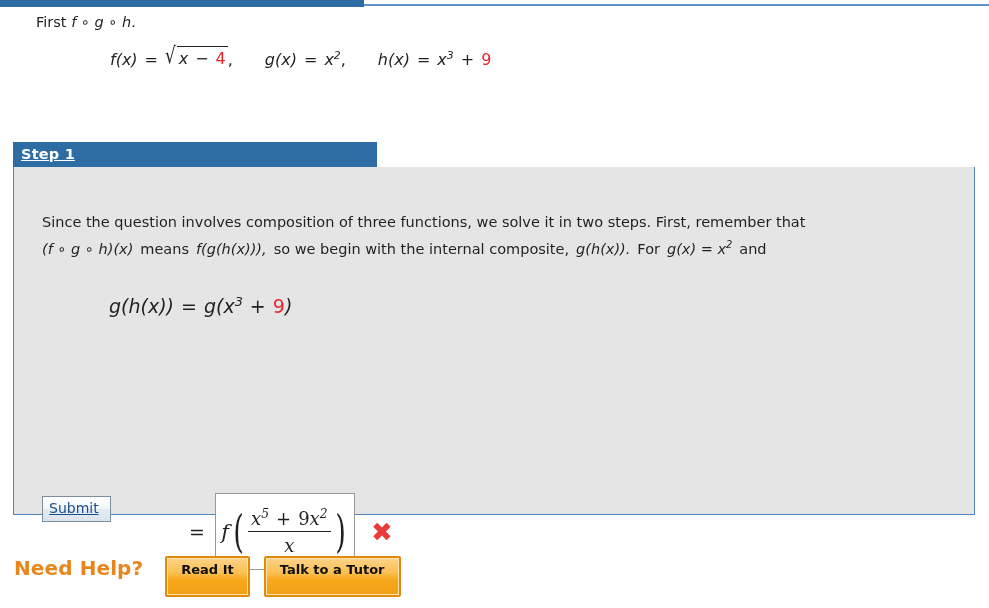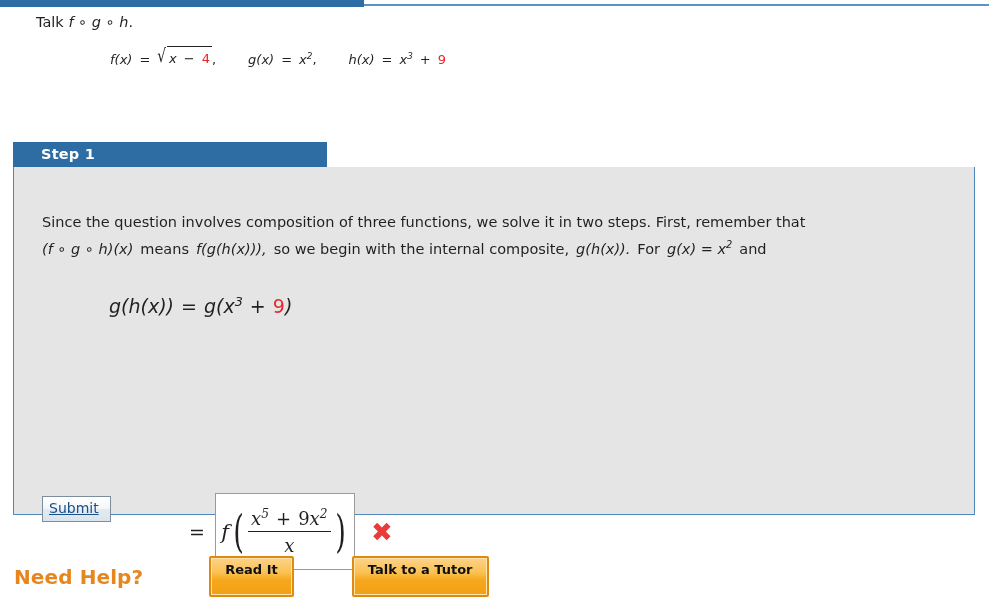--- a/index.html
+++ b/index.html
@@ -36,44 +36,45 @@
     left: 0; top: 12px;
     width: 989px;
   }
   #question-prompt {
     font-size: 14.5px;
     color: #231f20;
     padding-left: 36px;
     line-height: 20px;
   }
   #given-functions {
-    font-size: 13px;
+    font-size: 16px;
     padding-left: 110px;
     margin-top: 15px;
     line-height: 22px;
     white-space: nowrap;
   }
 
   
   #step-panel {
     position: absolute;
     left: 13px; top: 142px;
     width: 962px;
   }
   #step-header {
-    width: 314px;
+    width: 364px;
     height: 25px;
     background: #2e6ca4;
     color: #ffffff;
     font-size: 14.5px;
     font-weight: bold;
     line-height: 25px;
-    padding-left: 28px;
+    padding-left: 8px;
     box-sizing: border-box;
     letter-spacing: .2px;
+    text-decoration: underline;
   }
   #step-body {
     border: 1px solid #4f87bd;
     border-top: none;
     background: #e5e5e5;
     height: 348px;
     box-sizing: border-box;
     position: relative;
   }
 
@@ -185,22 +186,21 @@
     line-height: 17px;
     white-space: nowrap;
     cursor: pointer;
   }
 
   
   #need-help-row {
     position: absolute;
     left: 14px; top: 556px;
     display: flex;
-    align-items: center;
-    gap: 44px;
+    align-items: flex-start;
   }
   #need-help-label {
     color: #e8861e;
     font-size: 20px;
     font-weight: bold;
     margin-right: 22px;
     letter-spacing: .1px;
   }
   .help-btn {
     background: linear-gradient(to bottom, #fdd38a 0%, #fbc254 38%, #f6a81c 60%, #f2a015 100%);
@@ -241,21 +241,21 @@
   .spw { display: inline-block; width: 16px; }
 </style>
 </head>
 <body>
 
 <div id="top-accent-bar"></div>
 <div id="top-rule"></div>
 
 <div id="question-block">
 
-  <div id="question-prompt"><span>Talk </span><span class="it">f ∘ g ∘ h</span><span>.</span></div>
+  <div id="question-prompt"><span>First </span><span class="it">f ∘ g ∘ h</span><span>.</span></div>
 
   <div id="given-functions"><span class="it">f(x)</span><span class="sp"></span><span>=</span><span class="sp"></span><span class="sqrt-wrap"><span class="sqrt-sign">√</span><span class="sqrt-body"><span class="it">x</span><span class="sp"></span><span>−</span><span class="sp"></span><span class="red">4</span></span></span><span>,</span><span class="spw"></span><span class="spw"></span><span class="it">g(x)</span><span class="sp"></span><span>=</span><span class="sp"></span><span class="it">x</span><sup class="pw">2</sup><span>,</span><span class="spw"></span><span class="spw"></span><span class="it">h(x)</span><span class="sp"></span><span>=</span><span class="sp"></span><span class="it">x</span><sup class="pw">3</sup><span class="sp"></span><span>+</span><span class="sp"></span><span class="red">9</span></div>
 
 </div>
 
 <div id="step-panel">
 
   <div id="step-header">Step 1</div>
 
   <div id="step-body">

